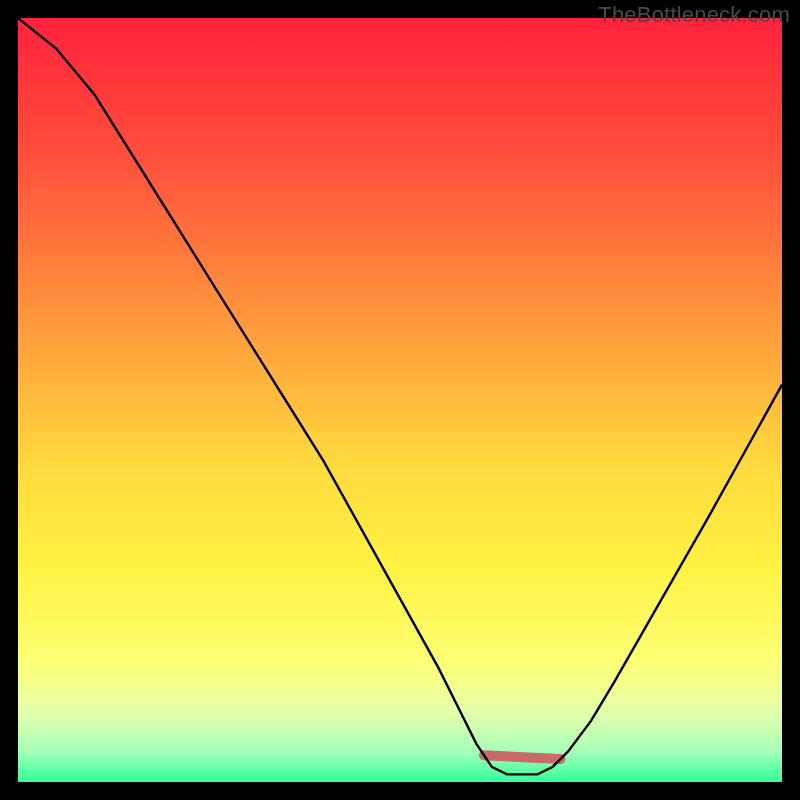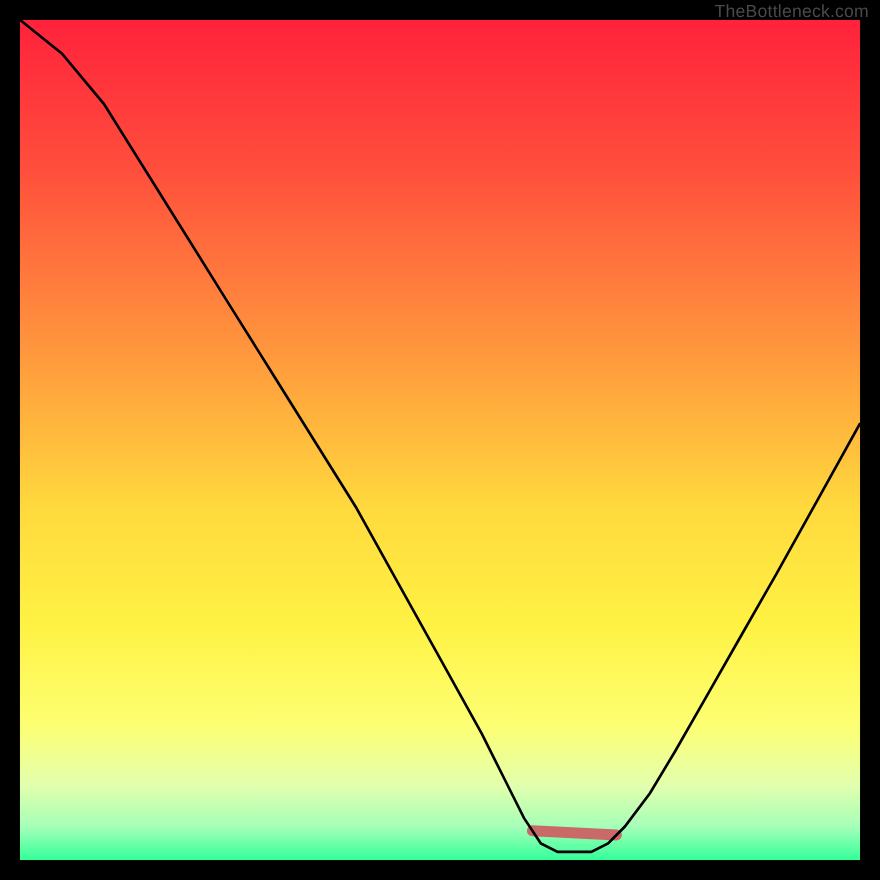--- a/index.html
+++ b/index.html
@@ -24,21 +24,21 @@
     left: 18px;
     top: 18px;
     width: 764px;
     height: 764px;
   }
   .watermark {
     position: absolute;
     top: 2px;
     right: 10px;
     color: #4a4a4a;
-    font-size: 16px;
+    font-size: 22px;
     font-weight: 500;
     letter-spacing: 0.2px;
   }
 </style>
 </head>
 <body>
 
 <div class="frame"></div>
 
 <svg class="plot" viewBox="0 0 764 764">

